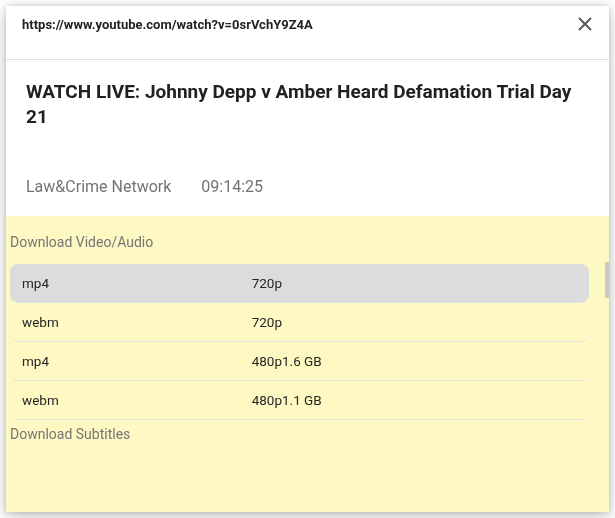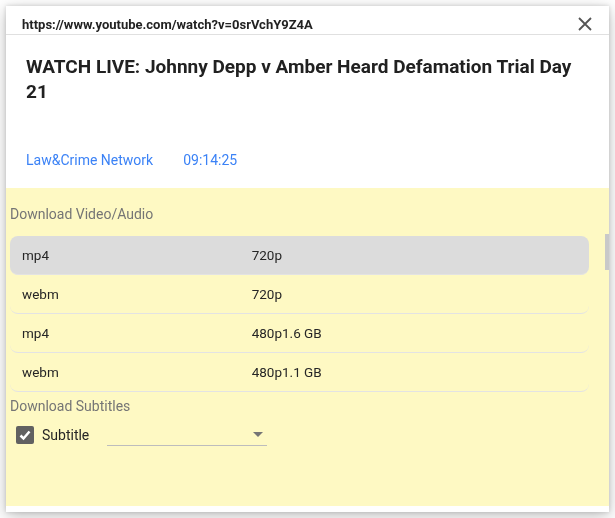--- a/index.html
+++ b/index.html
@@ -22,21 +22,21 @@
       bottom: 6px;
       background: #fff;
       box-shadow: 0 4px 16px rgba(0,0,0,0.25), 0 0 4px rgba(0,0,0,0.15);
       display: flex;
       flex-direction: column;
     }
     .header {
       display: flex;
       align-items: center;
       justify-content: space-between;
-      padding: 8px 14px 0 16px;
+      padding: 8px 14px 25px 16px;
       border-bottom: 1px solid #e0e0e0;
     }
     .url {
       font-size: 13px;
       font-weight: 700;
       color: #222;
       overflow: hidden;
       text-overflow: ellipsis;
       white-space: nowrap;
     }
@@ -60,22 +60,22 @@
     .title {
       font-size: 19px;
       color: #212121;
       margin-bottom: 18px;
       font-weight: 700;
       line-height: 1.3;
     }
     .meta {
       display: flex;
       gap: 30px;
-      font-size: 14px;
-      color: #3b82f6;
+      font-size: 16px;
+      color: #737373;
       margin-top: 48px;
     }
     .gray-section {
       background: #fef9c3;
       margin-top: 20px;
       padding: 18px 20px 60px 4px;
       position: relative;
     }
     .section-label {
       font-size: 14px;
@@ -227,30 +227,19 @@
         <span class="col-size">1.6 GB</span>
       </div>
       <div class="format-row">
         <span class="col-fmt">webm</span>
         <span class="col-qual">480p</span>
         <span class="col-size">1.1 GB</span>
       </div>
     </div>
 
     <div class="section-label subs">Download Subtitles</div>
-    <div class="subtitle-row">
-      <div class="checkbox">
-        <svg viewBox="0 0 14 14">
-          <path d="M2.5 7.5 L5.5 10.5 L11.5 3.5"></path>
-        </svg>
-      </div>
-      <span class="subtitle-label">Subtitle</span>
-      <div class="subtitle-select">
-        <span></span>
-      </div>
-    </div>
   </div>
 
   <div class="actions">
     <button class="btn btn-primary">DOWNLOAD</button>
     <button class="btn btn-secondary">CANCEL</button>
   </div>
 </div>
 
 </body></html>

